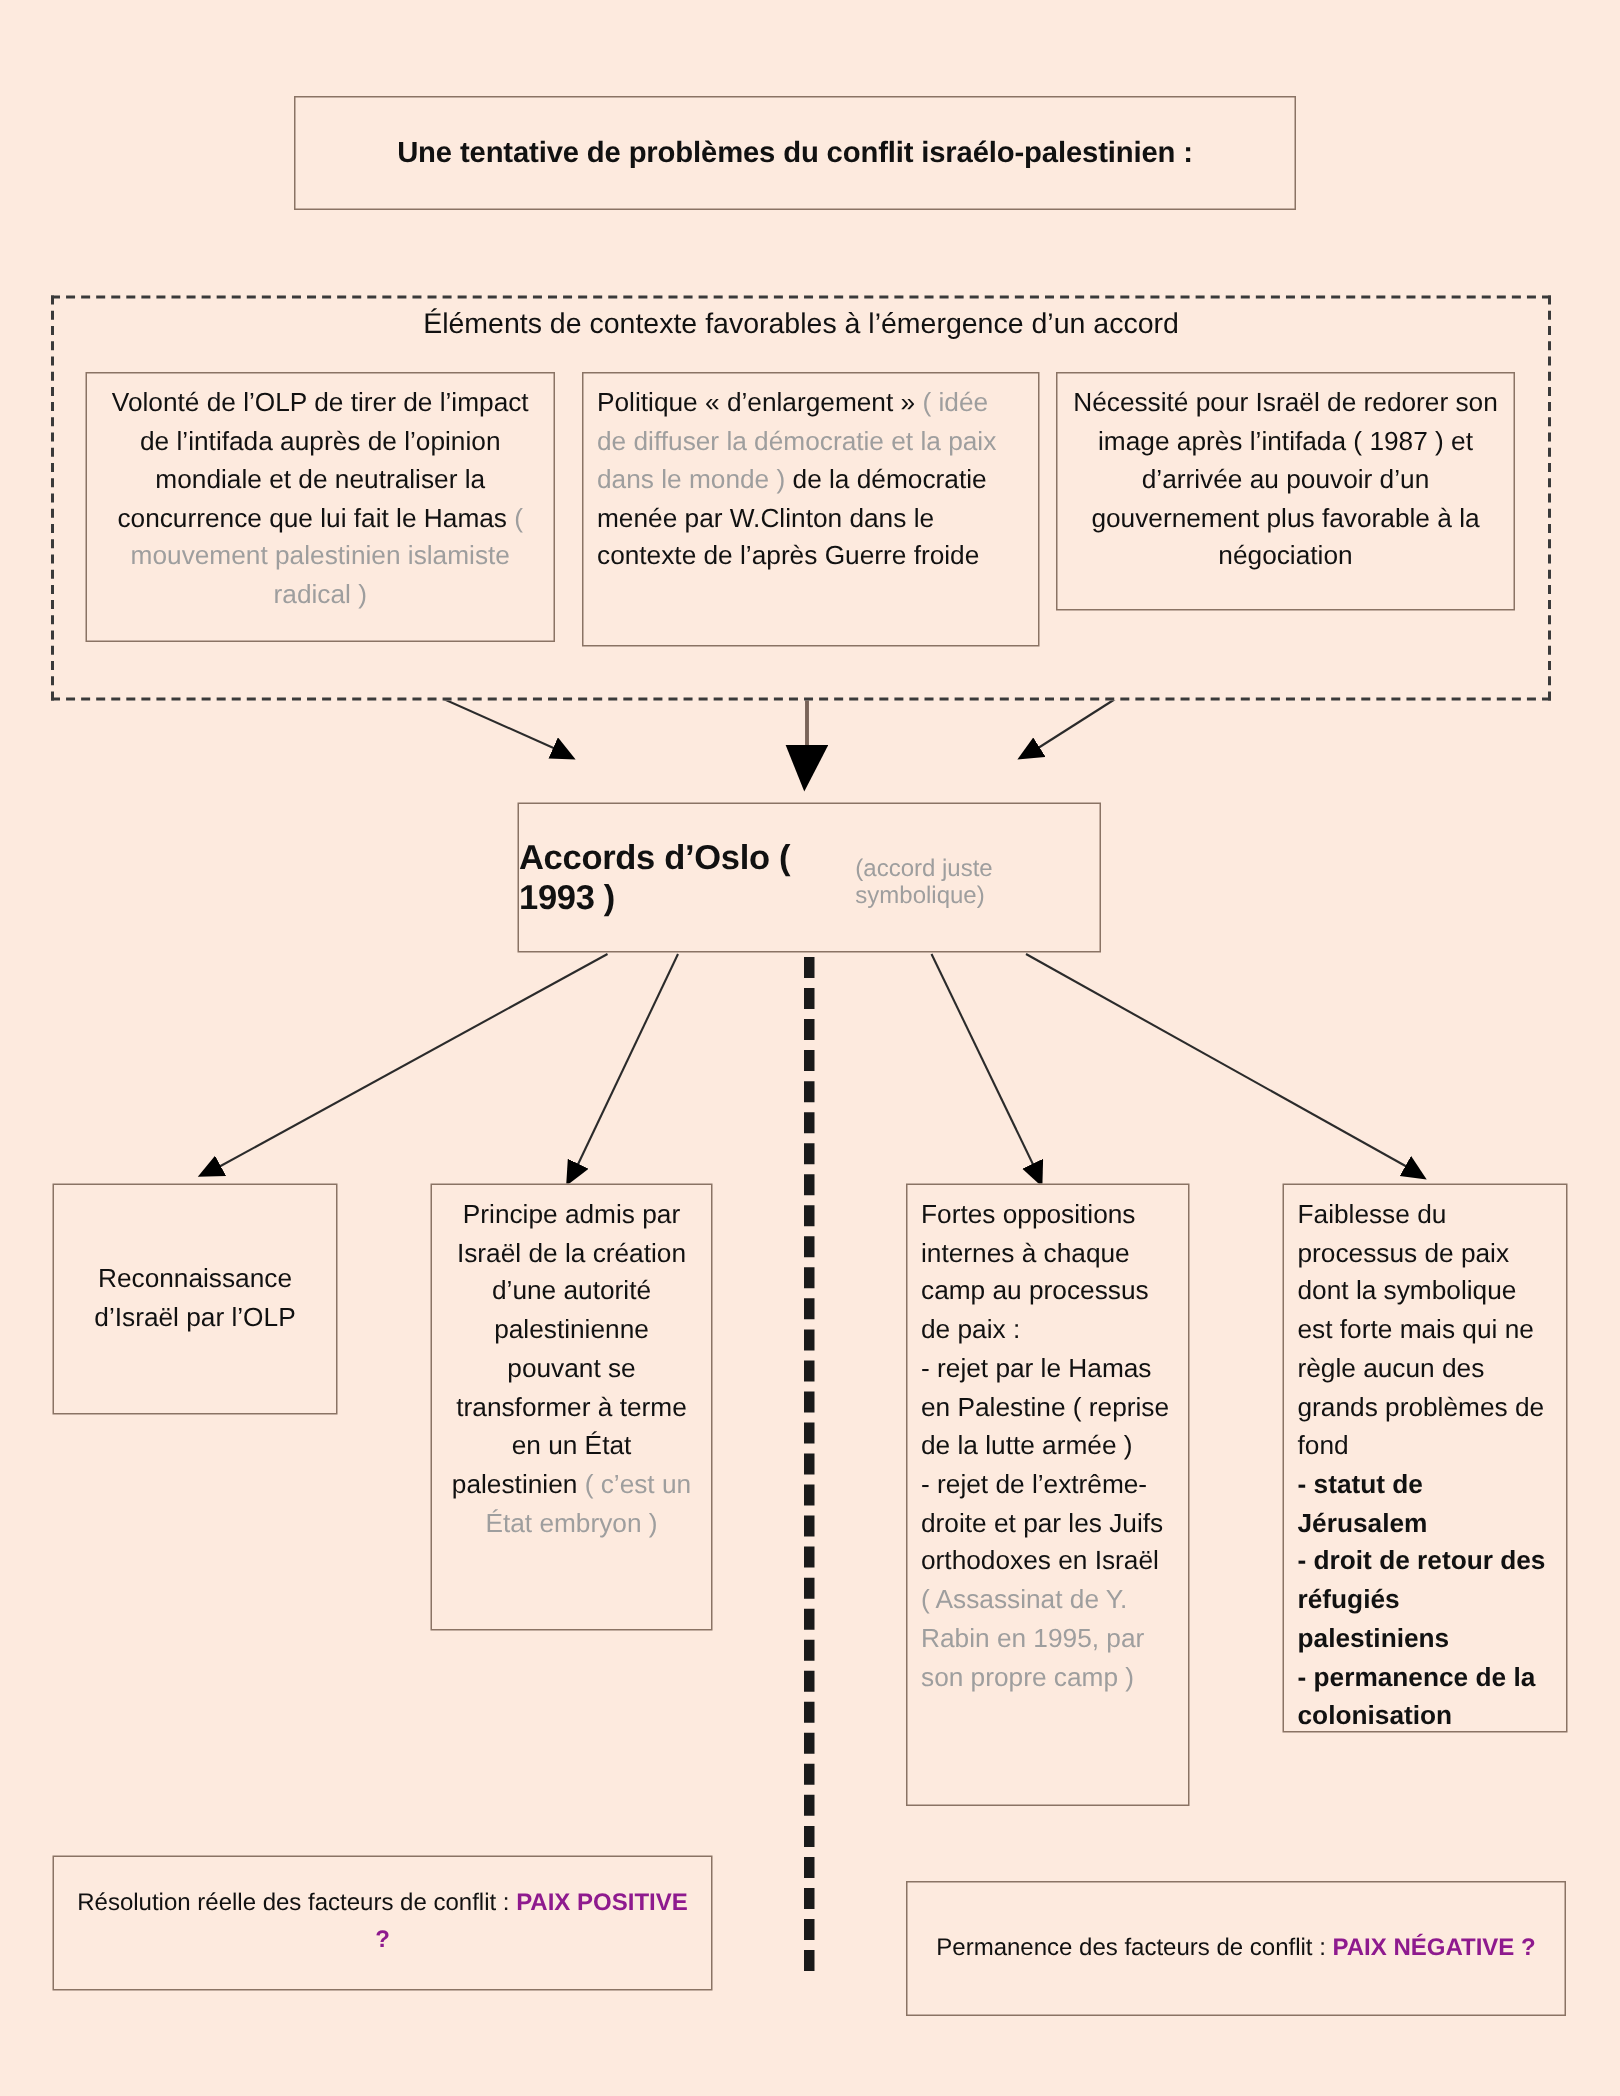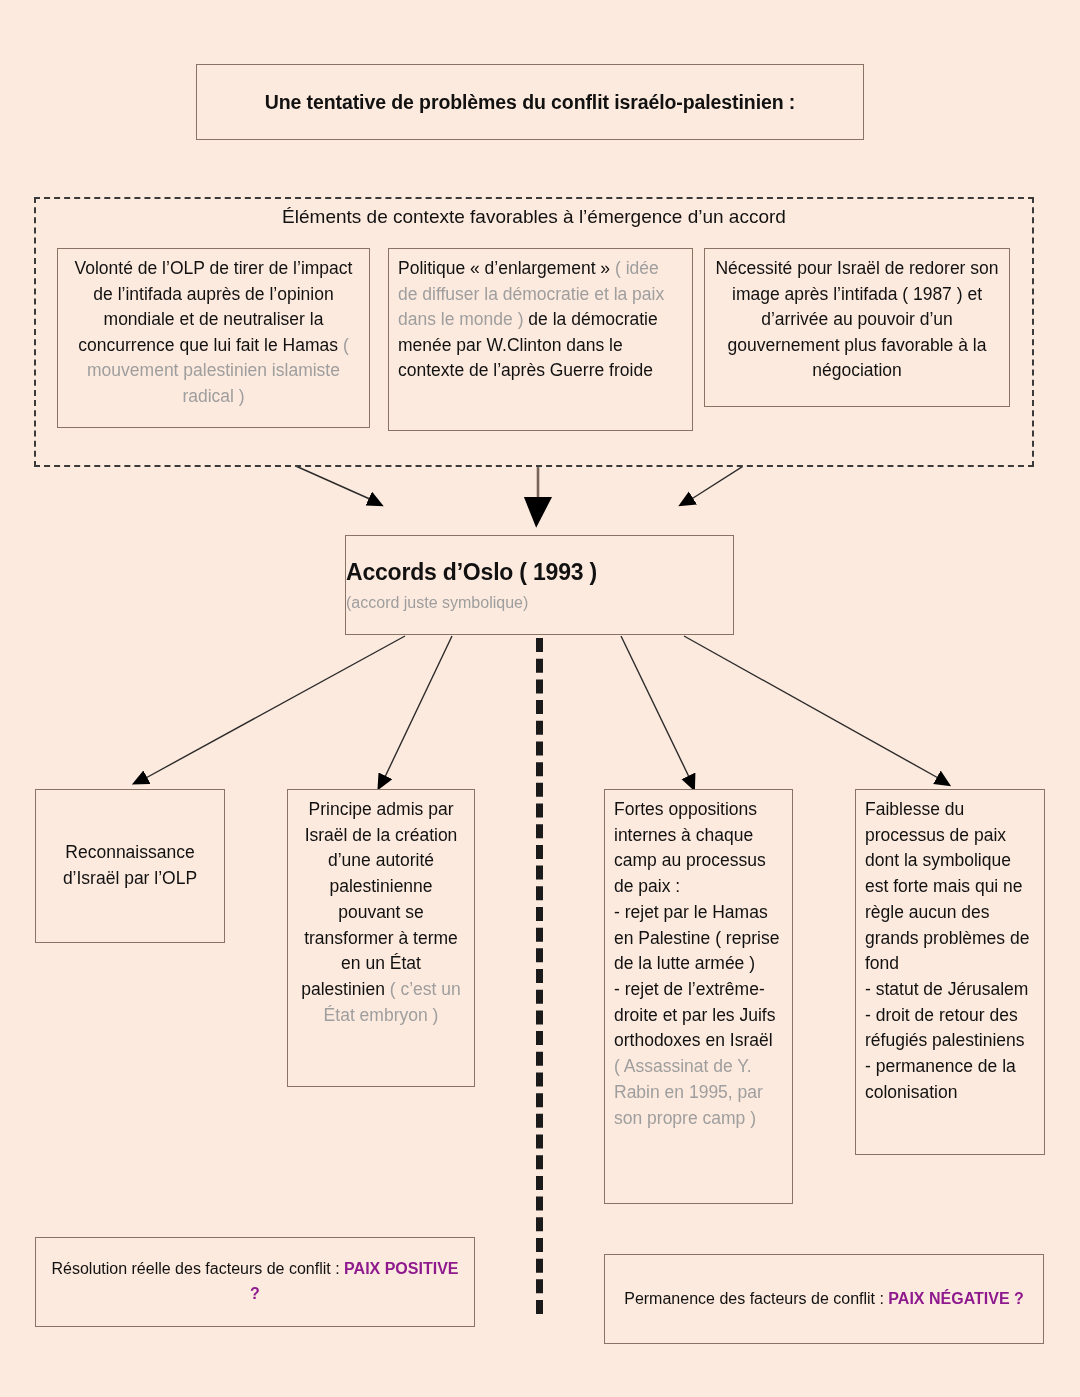--- a/index.html
+++ b/index.html
@@ -84,22 +84,22 @@
   #ctx-3 { left: 704px; top: 248px; width: 306px; height: 159px; text-align: center; }
   .muted { color: #9e9e9e; }
 
   
   #oslo-box {
     left: 345px;
     top: 535px;
     width: 389px;
     height: 100px;
     display: flex;
-    flex-direction: column;
-    align-items: flex-start;
+    flex-direction: row;
+    align-items: center;
     justify-content: center;
   }
   #oslo-title {
     font-size: 23px;
     font-weight: bold;
     letter-spacing: -0.2px;
   }
   #oslo-sub {
     font-size: 16px;
     color: #9e9e9e;
@@ -110,21 +110,21 @@
   .out-box {
     font-size: 17.5px;
     line-height: 1.47;
     padding: 7px 9px;
   }
   #out-1 { left: 35px;  top: 789px;  width: 190px; height: 154px;
            display: flex; align-items: center; justify-content: center; text-align: center; }
   #out-2 { left: 287px; top: 789px;  width: 188px; height: 298px; text-align: center; }
   #out-3 { left: 604px; top: 789px;  width: 189px; height: 415px; text-align: left; }
   #out-4 { left: 855px; top: 789px;  width: 190px; height: 366px; text-align: left; }
-  .bold { font-weight: normal; }
+  .bold { font-weight: bold; }
 
   
   #divider {
     position: absolute;
     left: 536px;
     top: 638px;
     width: 0;
     height: 676px;
     border-left: 7px dashed #1a1a1a;
     z-index: 2;

